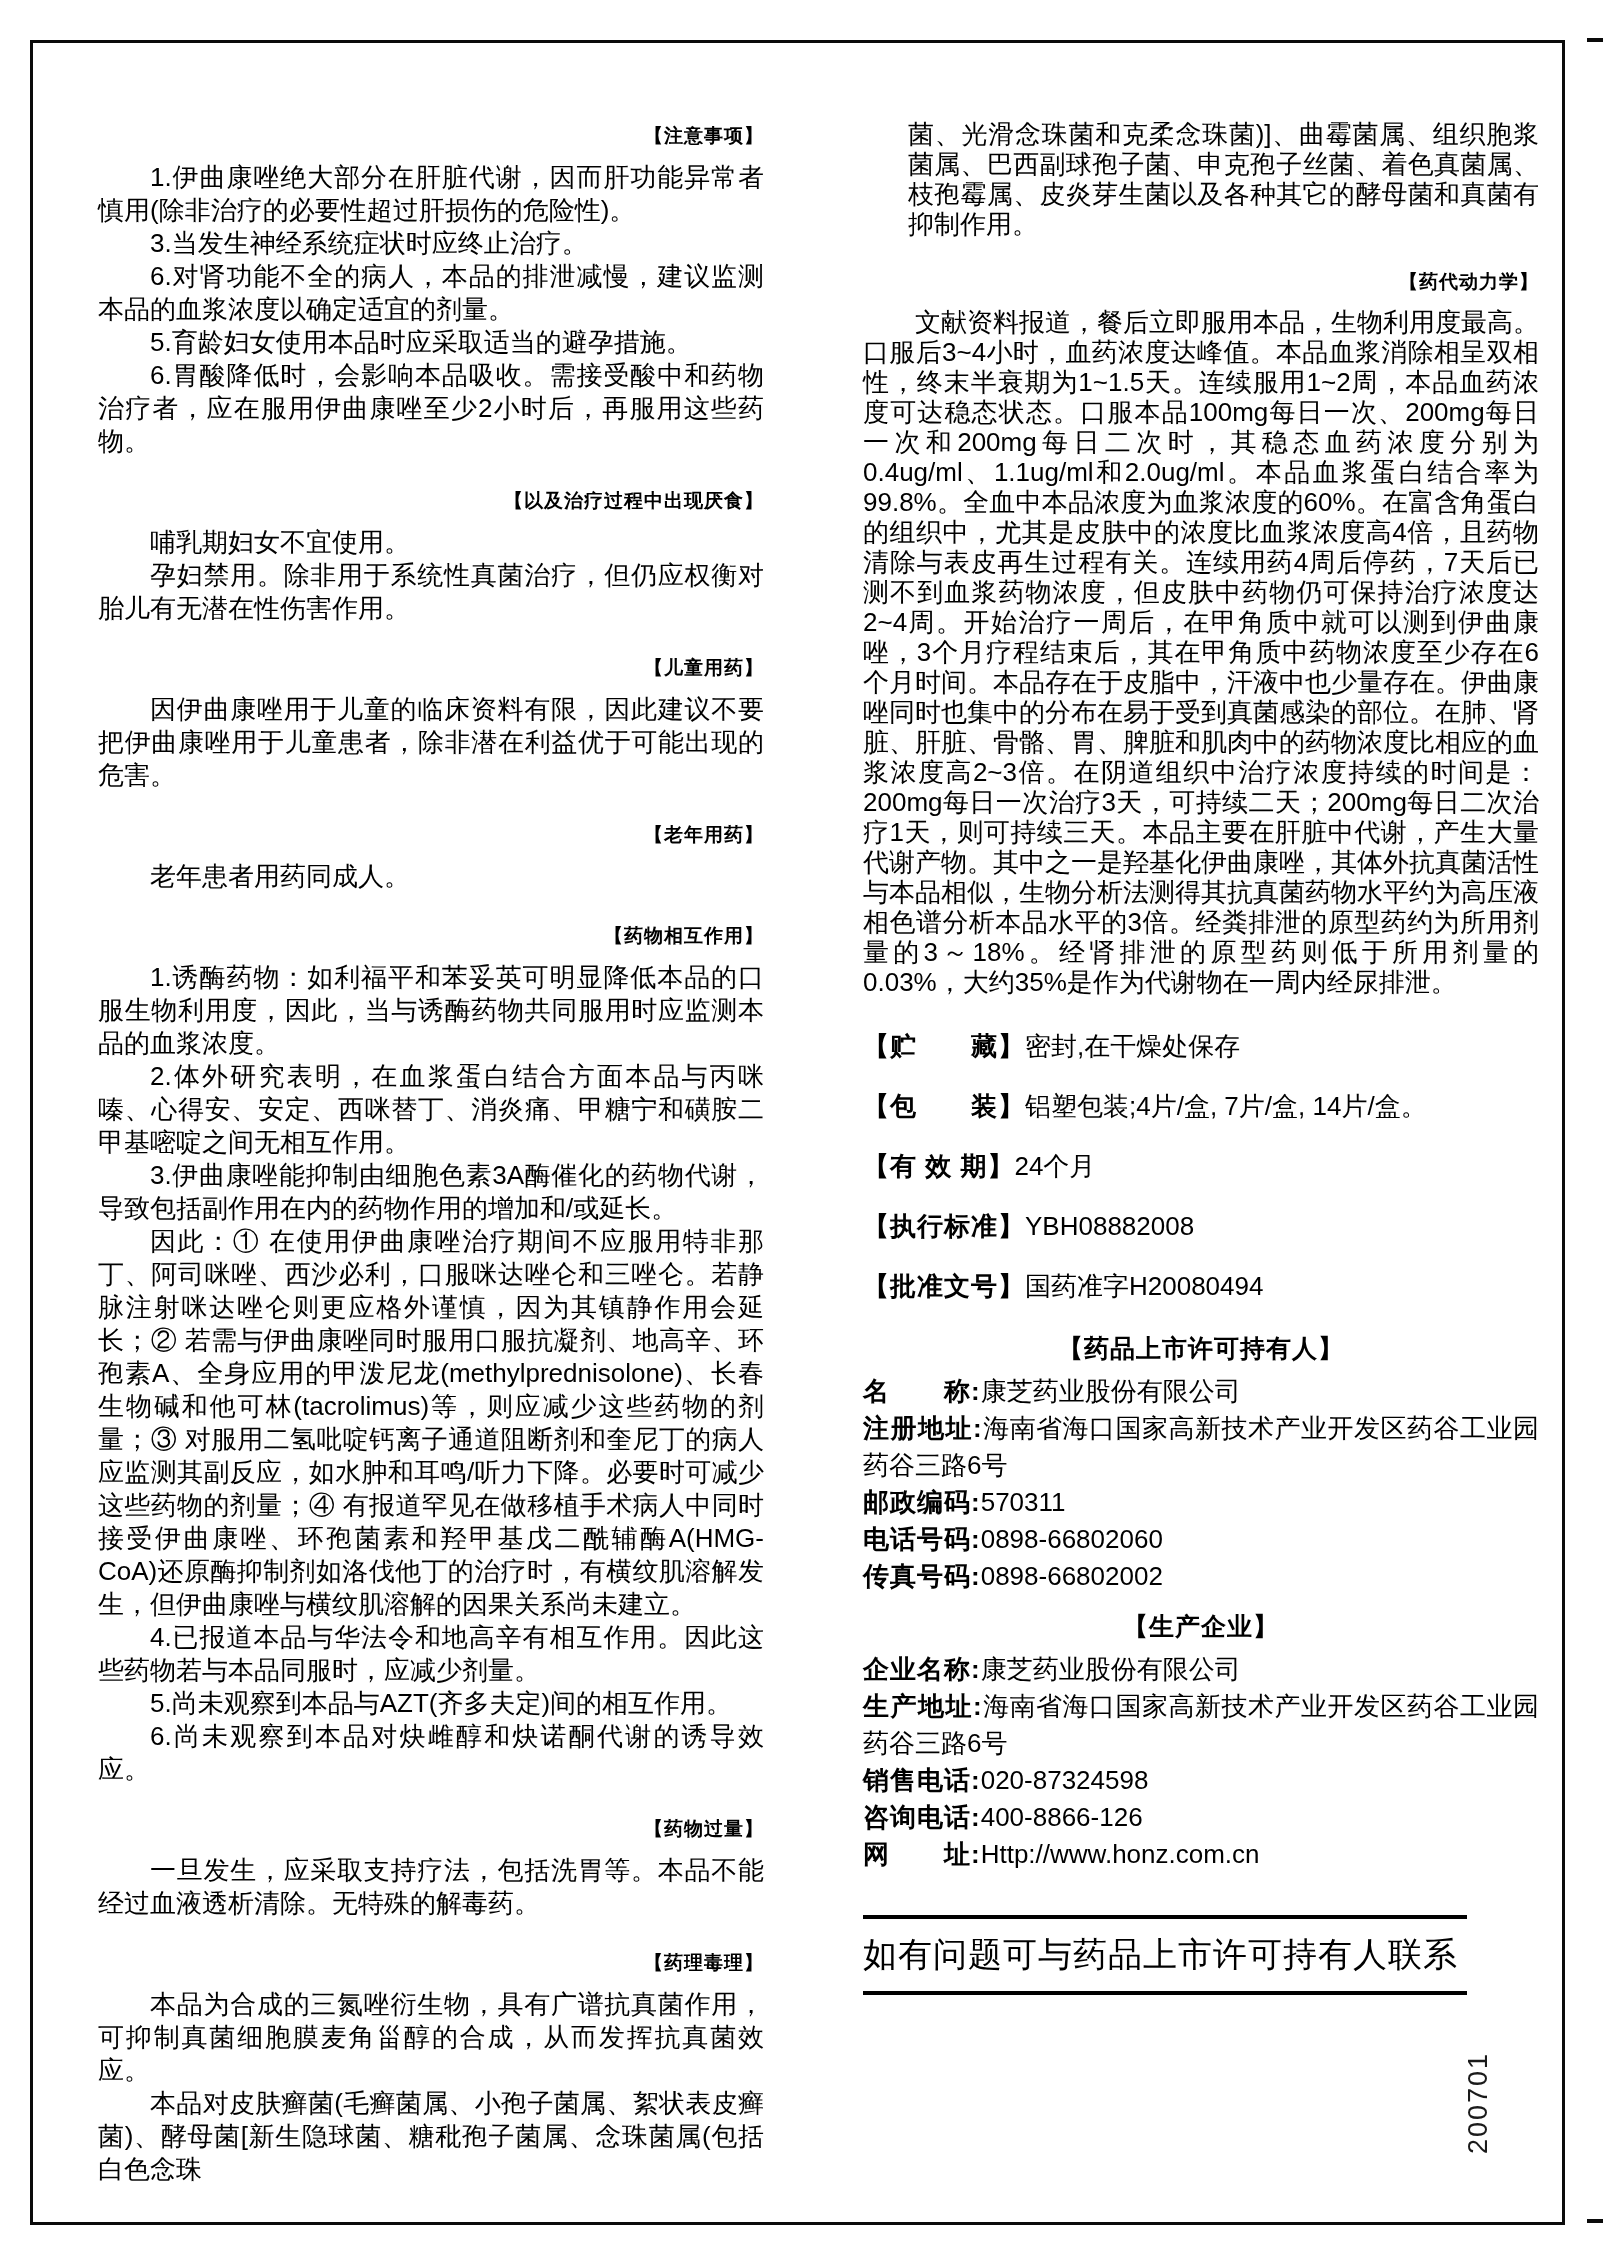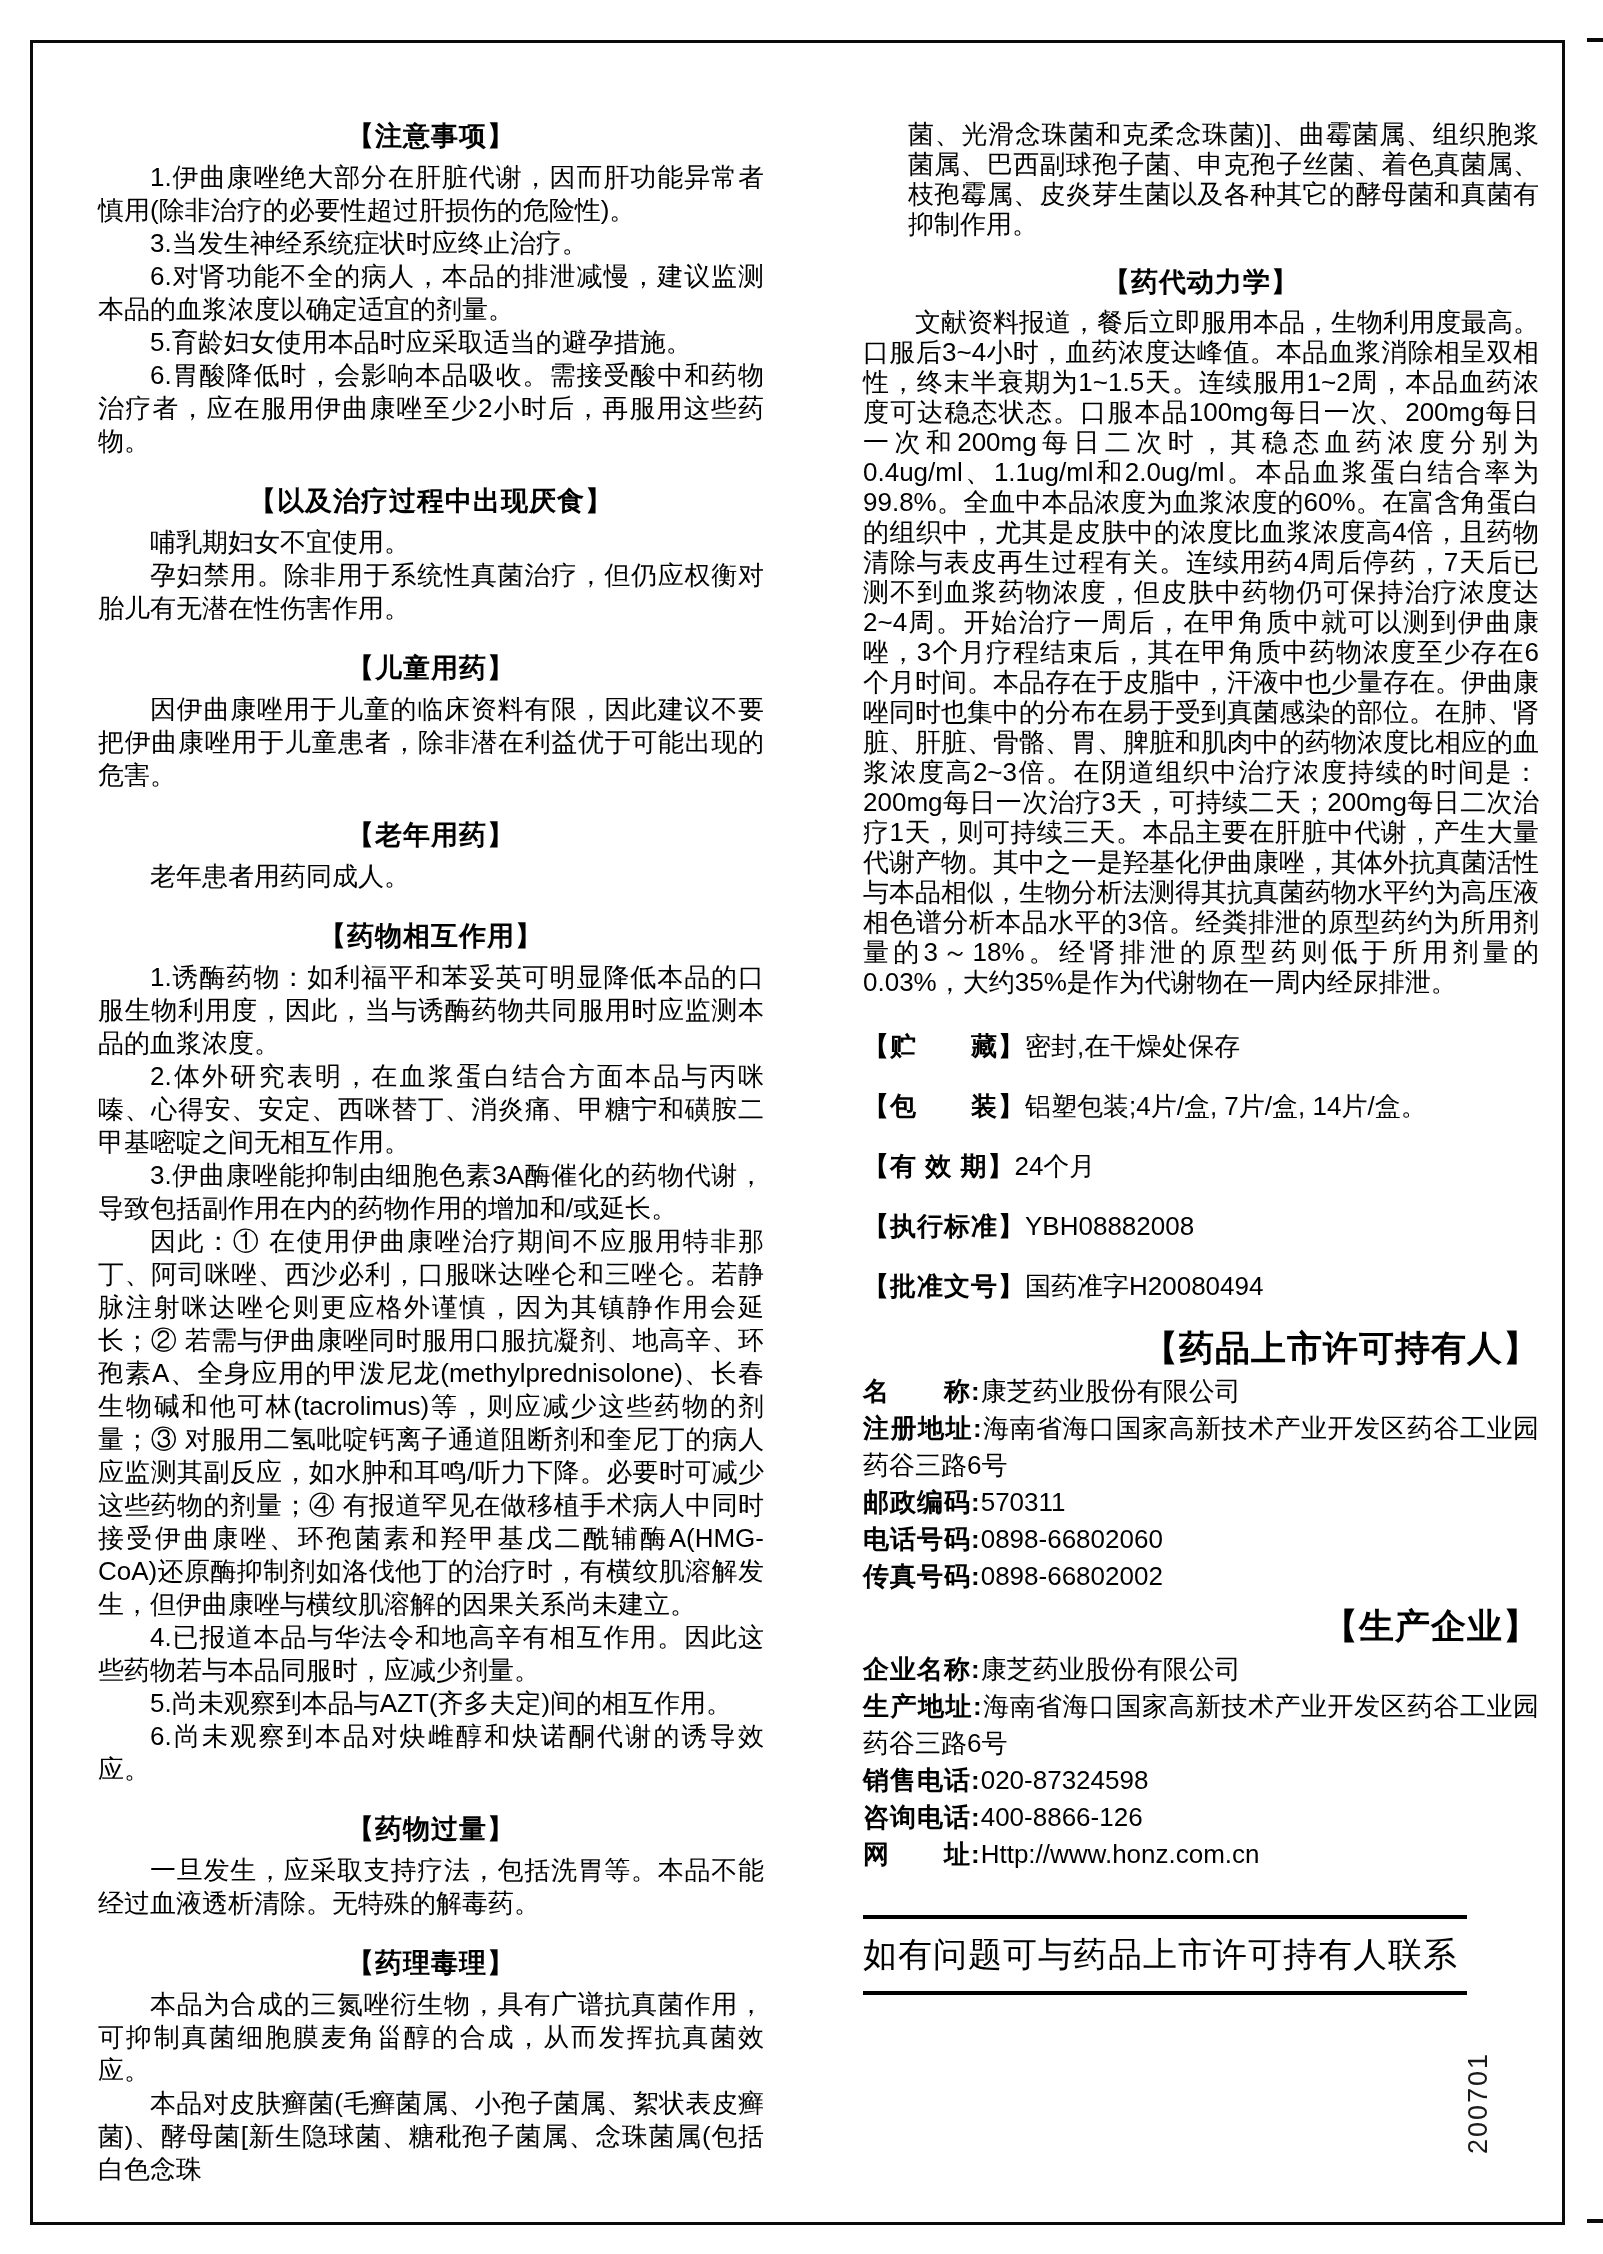--- a/index.html
+++ b/index.html
@@ -10,32 +10,32 @@
   }
   .frame{
     position:absolute;left:30px;top:40px;width:1535px;height:2185px;
     border:3px solid #0a0a0a;box-sizing:border-box;background:#fff;
   }
   .col{position:absolute;text-align:justify;}
   .col-left{left:65px;top:76px;width:666px;font-size:26px;line-height:33px;}
   .col-right{left:830px;top:76px;width:676px;font-size:26px;line-height:30px;}
 
   .sec-heading{
-    font-weight:bold;font-size:27px;line-height:34px;
-    margin:26px 0 8px 0;text-align:center;letter-spacing:1px;
+    font-weight:bold;font-size:19px;line-height:34px;
+    margin:26px 0 8px 0;text-align:right;letter-spacing:1px;
   }
   .sec-heading.first{margin-top:0;}
   .para{margin:0;text-indent:2em;}
   .para.no-indent{text-indent:0;margin-left:45px;}
 
   .kv-block{margin-top:34px;}
   .kv{margin:0 0 30px 0;text-align:left;}
   .lbl{font-weight:bold;letter-spacing:1px;}
   .block{margin-top:10px;}
-  .block-heading{font-weight:bold;font-size:35px;line-height:34px;margin:14px 0 8px 0;text-align:right;letter-spacing:1px;}
+  .block-heading{font-weight:bold;font-size:25px;line-height:34px;margin:14px 0 8px 0;text-align:center;letter-spacing:1px;}
   .field{line-height:37px;text-align:justify;}
 
   .banner{
     margin-top:42px;width:604px;box-sizing:border-box;
     border-top:4px solid #000;border-bottom:4px solid #000;
     padding:15px 0 17px 0;
     font-size:34px;font-weight:normal;line-height:40px;text-align:left;letter-spacing:1px;
   }
 
   .code-vertical{

